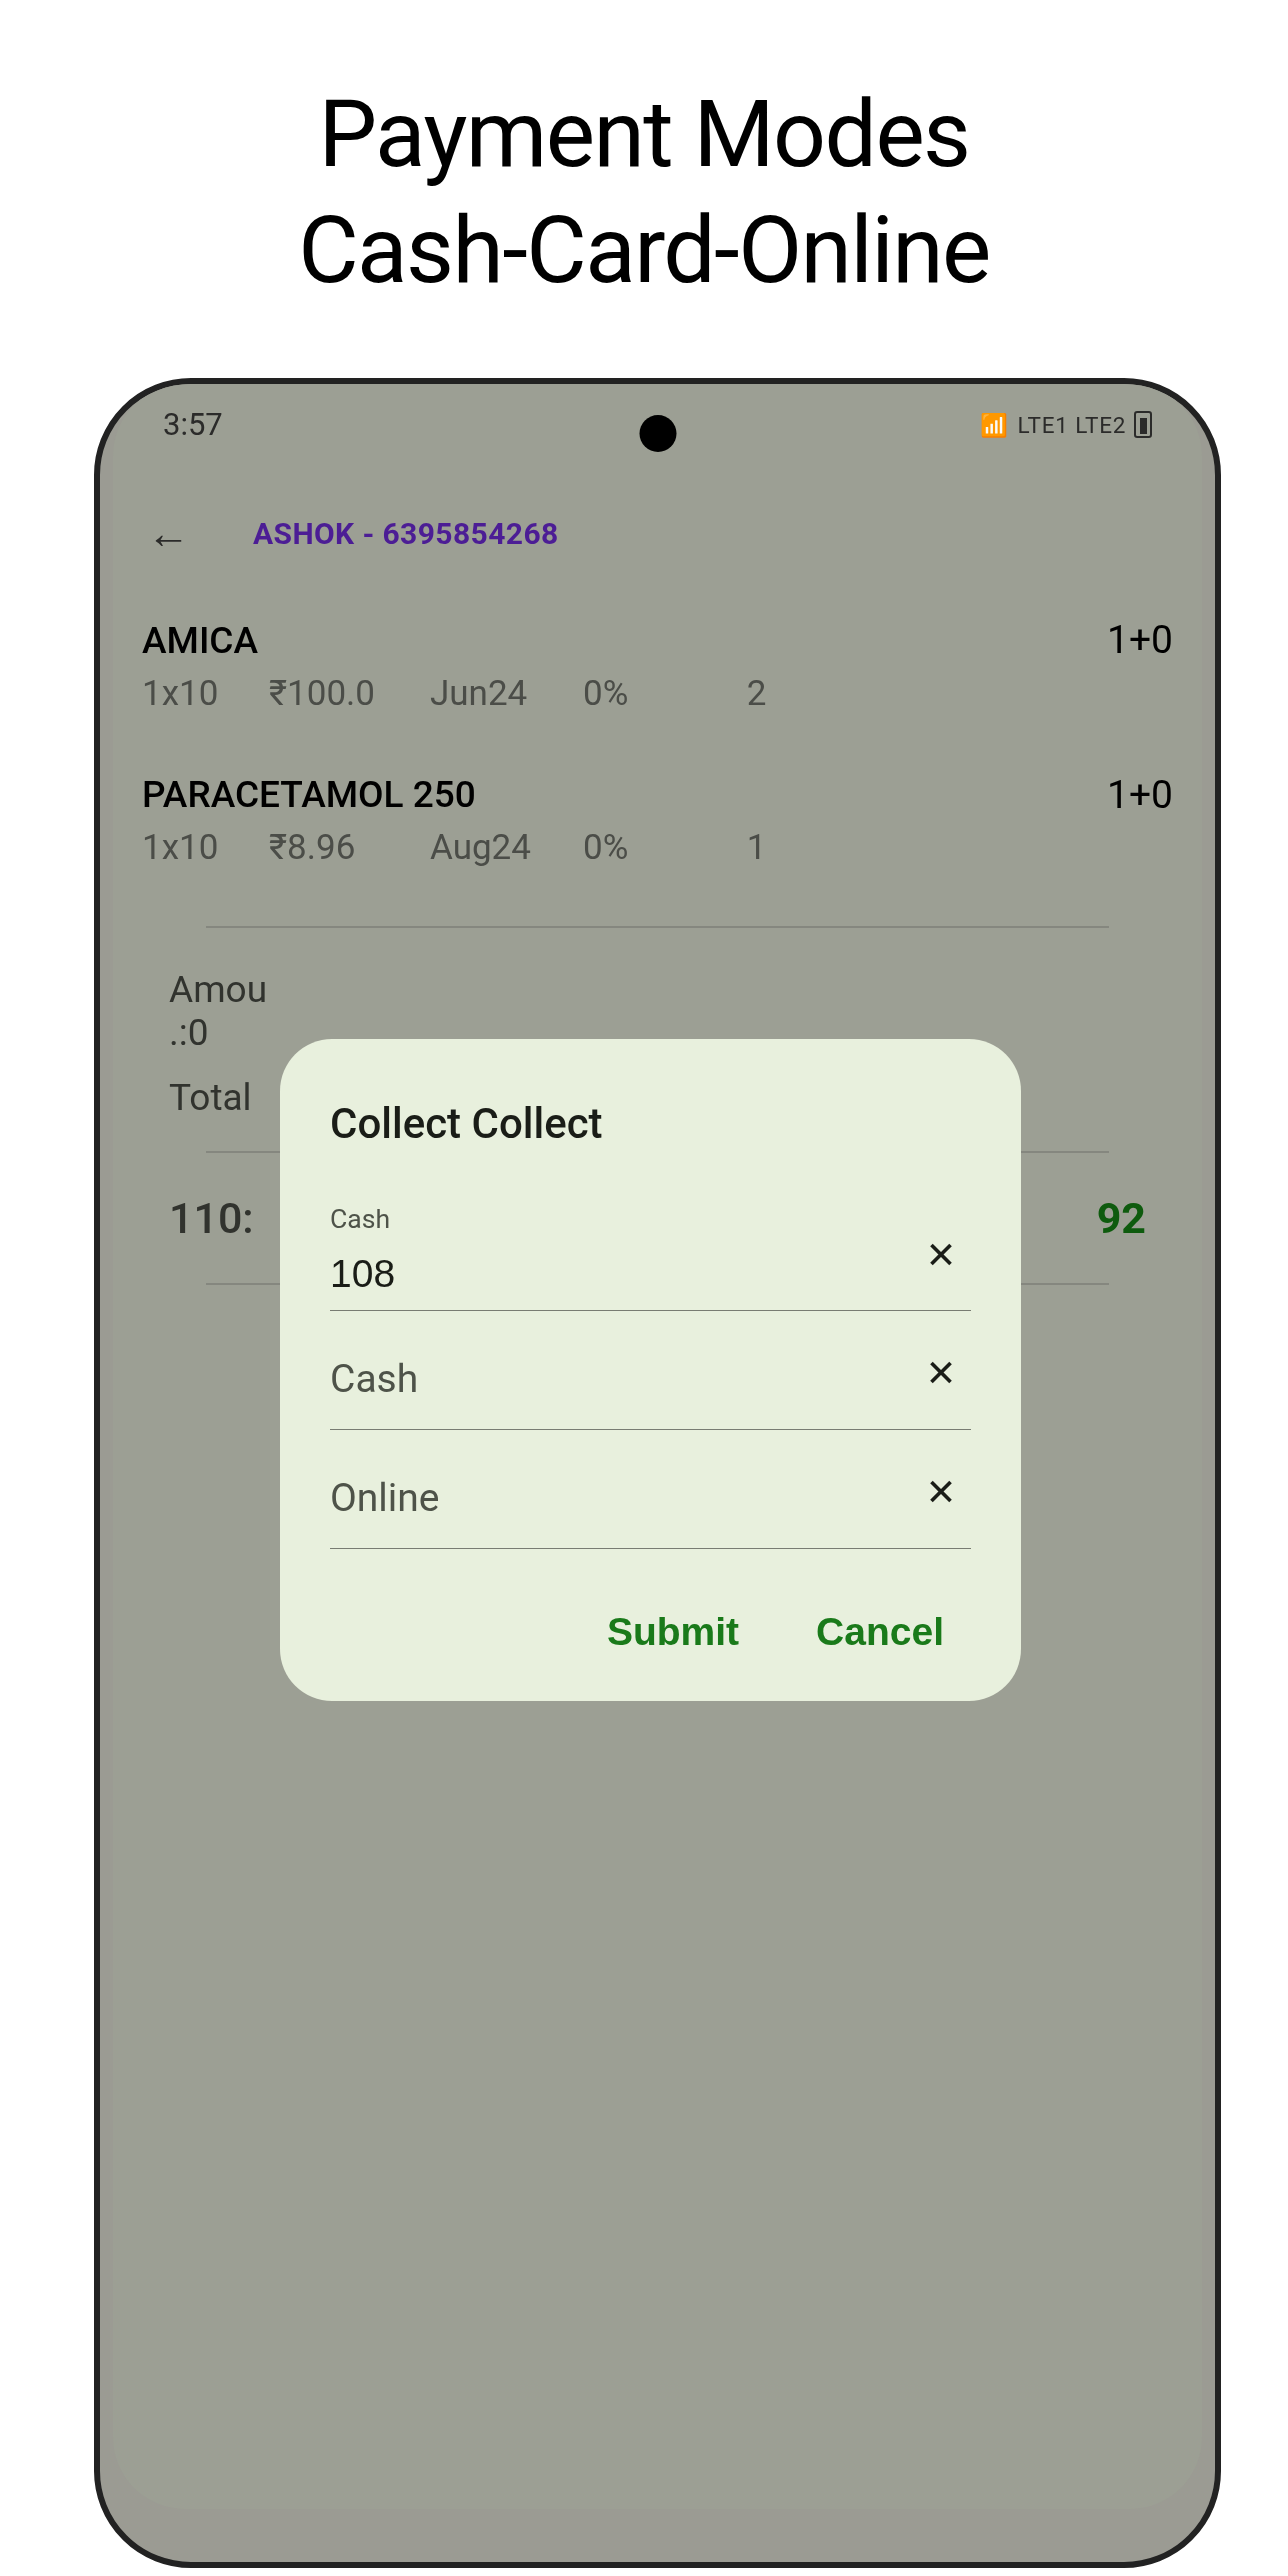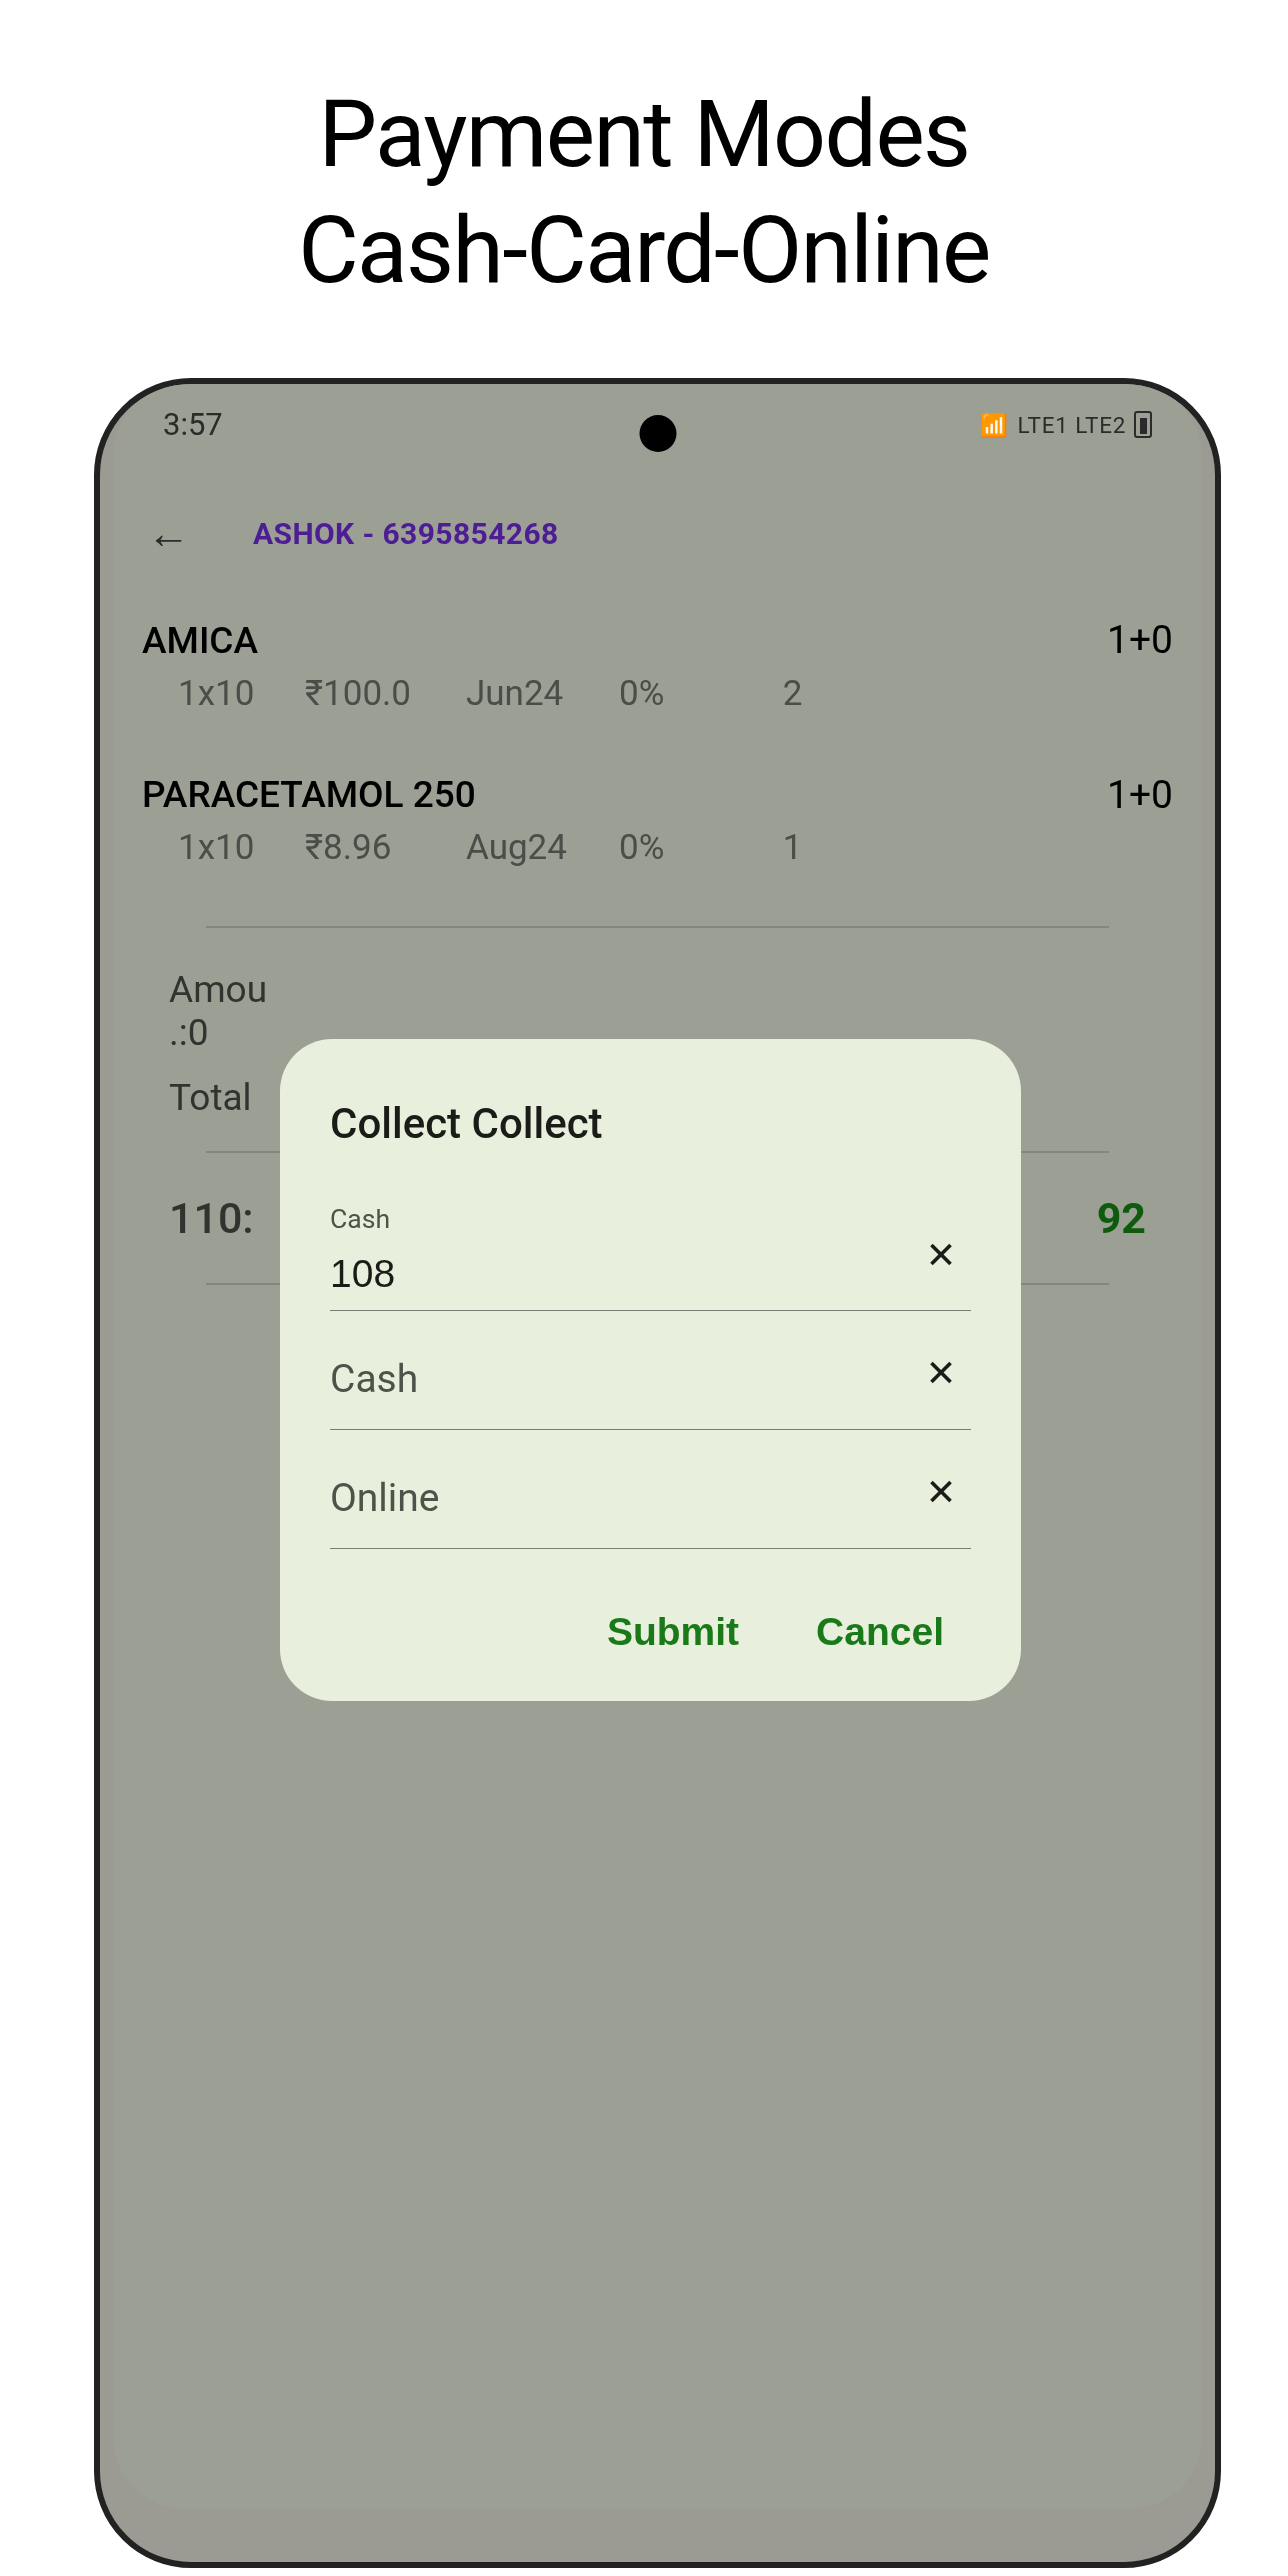--- a/index.html
+++ b/index.html
@@ -103,21 +103,20 @@
     font-size: 37px;
     color: #000000;
     margin-bottom: 9.7px;
   }
   .item-name { font-weight: 500; }
   .item-qtylabel { font-size: 39px; }
   .item-row2 {
     display: flex;
     font-size: 35px;
     color: #4b4d48;
-    margin-left: 36px;
   }
   .col-pack { width: 127px; }
   .col-price { width: 161px; }
   .col-exp  { width: 153px; }
   .col-disc { width: 121px; }
   .col-qty  { width: 105px; text-align: center; }
   .divider {
     height: 1.6px;
     background: #85877f;
     margin: 0 64px 40px 64px;

